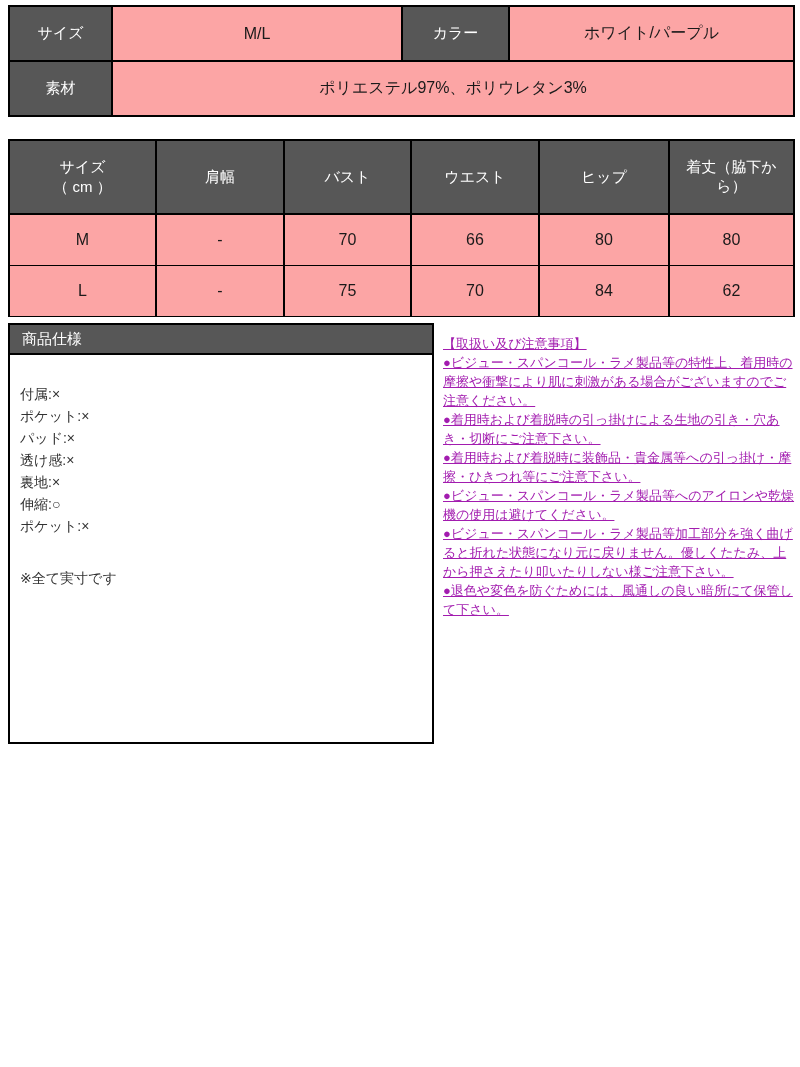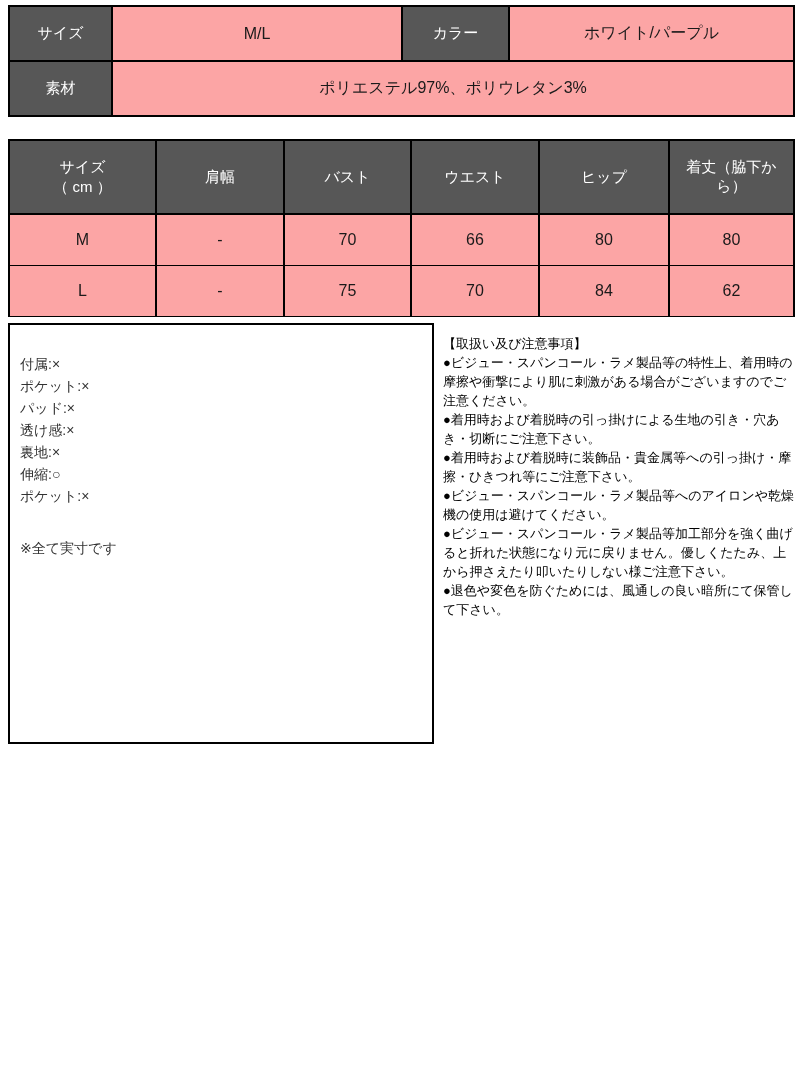--- a/index.html
+++ b/index.html
@@ -85,22 +85,23 @@
   }
   .spec-note { margin-top: 30px; }
   
   .notes {
     position: absolute;
     left: 443px;
     top: 334px;
     width: 354px;
     font-size: 13px;
     line-height: 19px;
-    color: #000000;
+    color: #a21caf;
     word-break: break-all;
+    text-decoration: underline;
   }
   .notes-title { font-weight: normal; }
 </style>
 </head>
 <body>
 
 <div class="page">
 
   <table class="t1">
     <colgroup>
@@ -157,20 +158,21 @@
       <td class="val">-</td>
       <td class="val">75</td>
       <td class="val">70</td>
       <td class="val">84</td>
       <td class="val">62</td>
     </tr>
   </tbody>
     </table>
 
   <div class="specbox">
+    <div class="specbar">商品仕様</div>
     <div class="speclist">
       <div class="spec-item">付属:×</div>
       <div class="spec-item">ポケット:×</div>
       <div class="spec-item">パッド:×</div>
       <div class="spec-item">透け感:×</div>
       <div class="spec-item">裏地:×</div>
       <div class="spec-item">伸縮:○</div>
       <div class="spec-item">ポケット:×</div>
       <div class="spec-note">※全て実寸です</div>
     </div>

